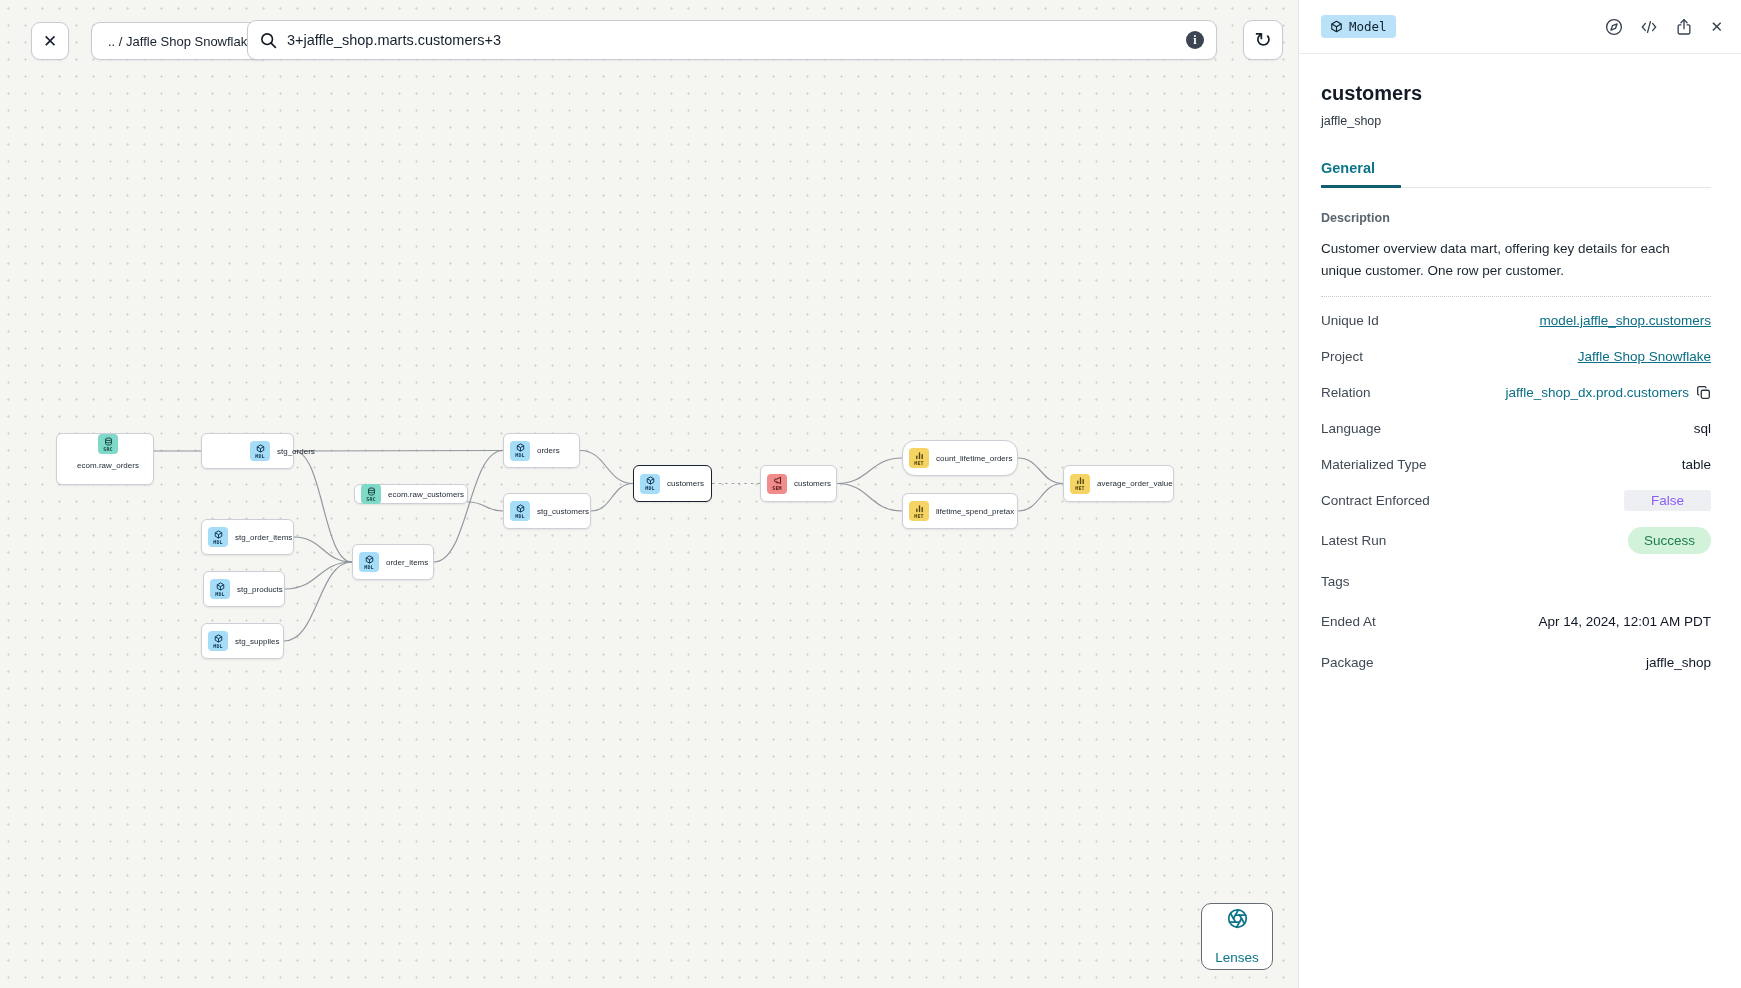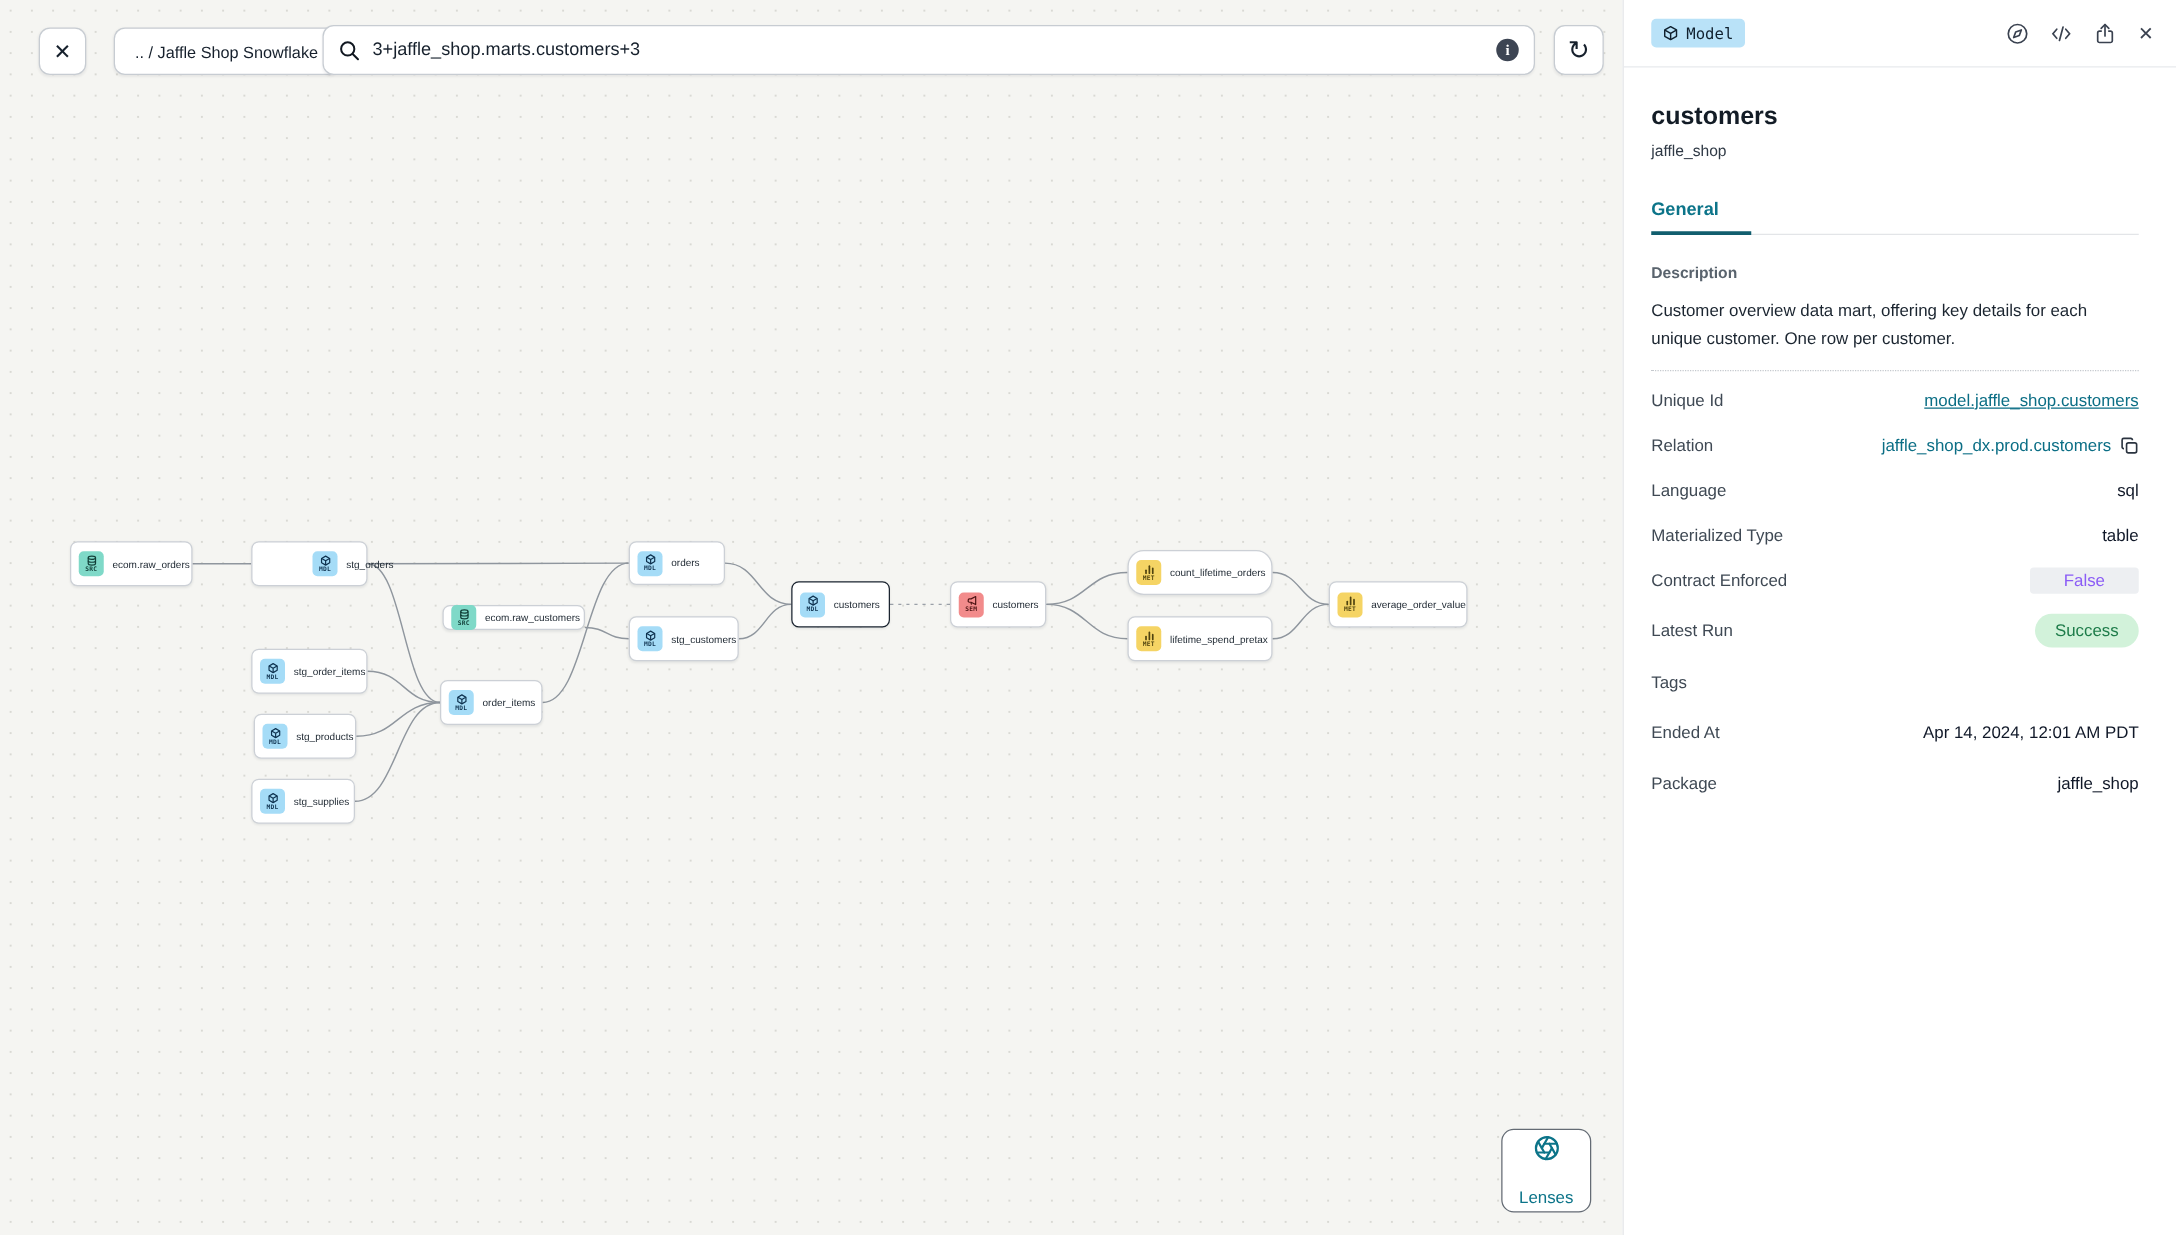--- a/index.html
+++ b/index.html
@@ -17,21 +17,21 @@
   #edges path.dashed { stroke-dasharray:2.5 4; stroke:#9aa0a8; }
 
   
   .tbtn { position:absolute; background:#fff; border:1px solid #c7ccd2; border-radius:9px;
           display:flex; align-items:center; justify-content:center;
           box-shadow:0 1px 2px rgba(16,24,40,.06); cursor:pointer; color:#16202c; }
   .close-btn  { left:31px; top:22px; width:38px; height:38px; font-size:17px; }
   .crumb-btn  { left:91px; top:22px; height:38px; padding:0 16px; font-size:13px; }
   .refresh-btn{ left:1243px; top:20px; width:40px; height:40px;
                 font-family:"DejaVu Sans", sans-serif; font-size:21px; line-height:1; }
-  .search-box { position:absolute; left:258px; top:20px; width:970px; height:40px;
+  .search-box { position:absolute; left:247px; top:20px; width:970px; height:40px;
                 background:#fff; border:1px solid #c7ccd2; border-radius:9px;
                 box-shadow:0 1px 2px rgba(16,24,40,.06);
                 display:flex; align-items:center; gap:10px; padding:0 12px; }
   .search-box input { flex:1; border:none; outline:none; font-size:14.5px; color:#16202c;
                       font-family:"Liberation Sans", sans-serif; background:transparent; }
   .info-dot { width:18px; height:18px; border-radius:50%; background:#3d4553; color:#fff;
               font-size:12px; font-weight:bold; display:flex; align-items:center;
               justify-content:center; font-family:"Liberation Serif", serif; cursor:pointer; }
 
   
@@ -113,21 +113,21 @@
         <path d="M434 562 C 468.5 562, 468.5 450.5, 503 450.5"></path>
         <path d="M580 450.5 C 606.5 450.5, 606.5 483.5, 633 483.5"></path>
         <path d="M591 511 C 612 511, 612 483.5, 633 483.5"></path>
         <path d="M712 483.5 C 736 483.5, 736 483.5, 760 483.5" class="dashed"></path>
         <path d="M837 483.5 C 869.5 483.5, 869.5 458, 902 458"></path>
         <path d="M837 483.5 C 869.5 483.5, 869.5 511, 902 511"></path>
         <path d="M1018 458 C 1040.5 458, 1040.5 483.5, 1063 483.5"></path>
         <path d="M1018 511 C 1040.5 511, 1040.5 483.5, 1063 483.5"></path>
       </svg>
     <div id="nodes">
-        <div class="node" style="left: 56px; top: 433px; width: 98px; height: 36px;">
+        <div class="node" style="left: 56px; top: 433px; width: 98px; height: 52px; flex-direction: column;">
     <span class="node-icon SRC">
       <svg viewBox="0 0 16 16" fill="none" stroke="currentColor" stroke-width="1.7">
               <ellipse cx="8" cy="4" rx="5.2" ry="2.3"></ellipse>
               <path d="M2.8 4v8c0 1.3 2.3 2.3 5.2 2.3s5.2-1 5.2-2.3V4"></path>
               <path d="M2.8 8c0 1.3 2.3 2.3 5.2 2.3S13.2 9.3 13.2 8"></path>
             </svg>
       <span class="tag">SRC</span>
     </span>
     <span class="node-label">ecom.raw_orders</span>
   </div>
@@ -352,20 +352,26 @@
       <div class="desc">Customer overview data mart, offering key details for each unique customer. One row per customer.</div>
       <div class="dotted"></div>
       <div class="fields" id="fields">
           <div class="field-row">
     <span class="field-label">Unique Id</span>
     <span class="field-value">
               <a>model.jaffle_shop.customers</a>
             </span>
   </div>
           <div class="field-row">
+    <span class="field-label">Project</span>
+    <span class="field-value">
+              <a>Jaffle Shop Snowflake</a>
+            </span>
+  </div>
+          <div class="field-row">
     <span class="field-label">Relation</span>
     <span class="field-value">
               <span class="val-teal">jaffle_shop_dx.prod.customers</span>
               <span class="copy-btn">
                 <svg viewBox="0 0 16 16" fill="none" stroke="currentColor" stroke-width="1.4" stroke-linejoin="round">
                   <rect x="5.6" y="5.6" width="8.6" height="8.6" rx="1.6"></rect>
                   <path d="M10.6 3.4V3.2A1.4 1.4 0 0 0 9.2 1.8H3.2A1.4 1.4 0 0 0 1.8 3.2v6A1.4 1.4 0 0 0 3.2 10.6h.2"></path>
                 </svg>
               </span>
             </span>

